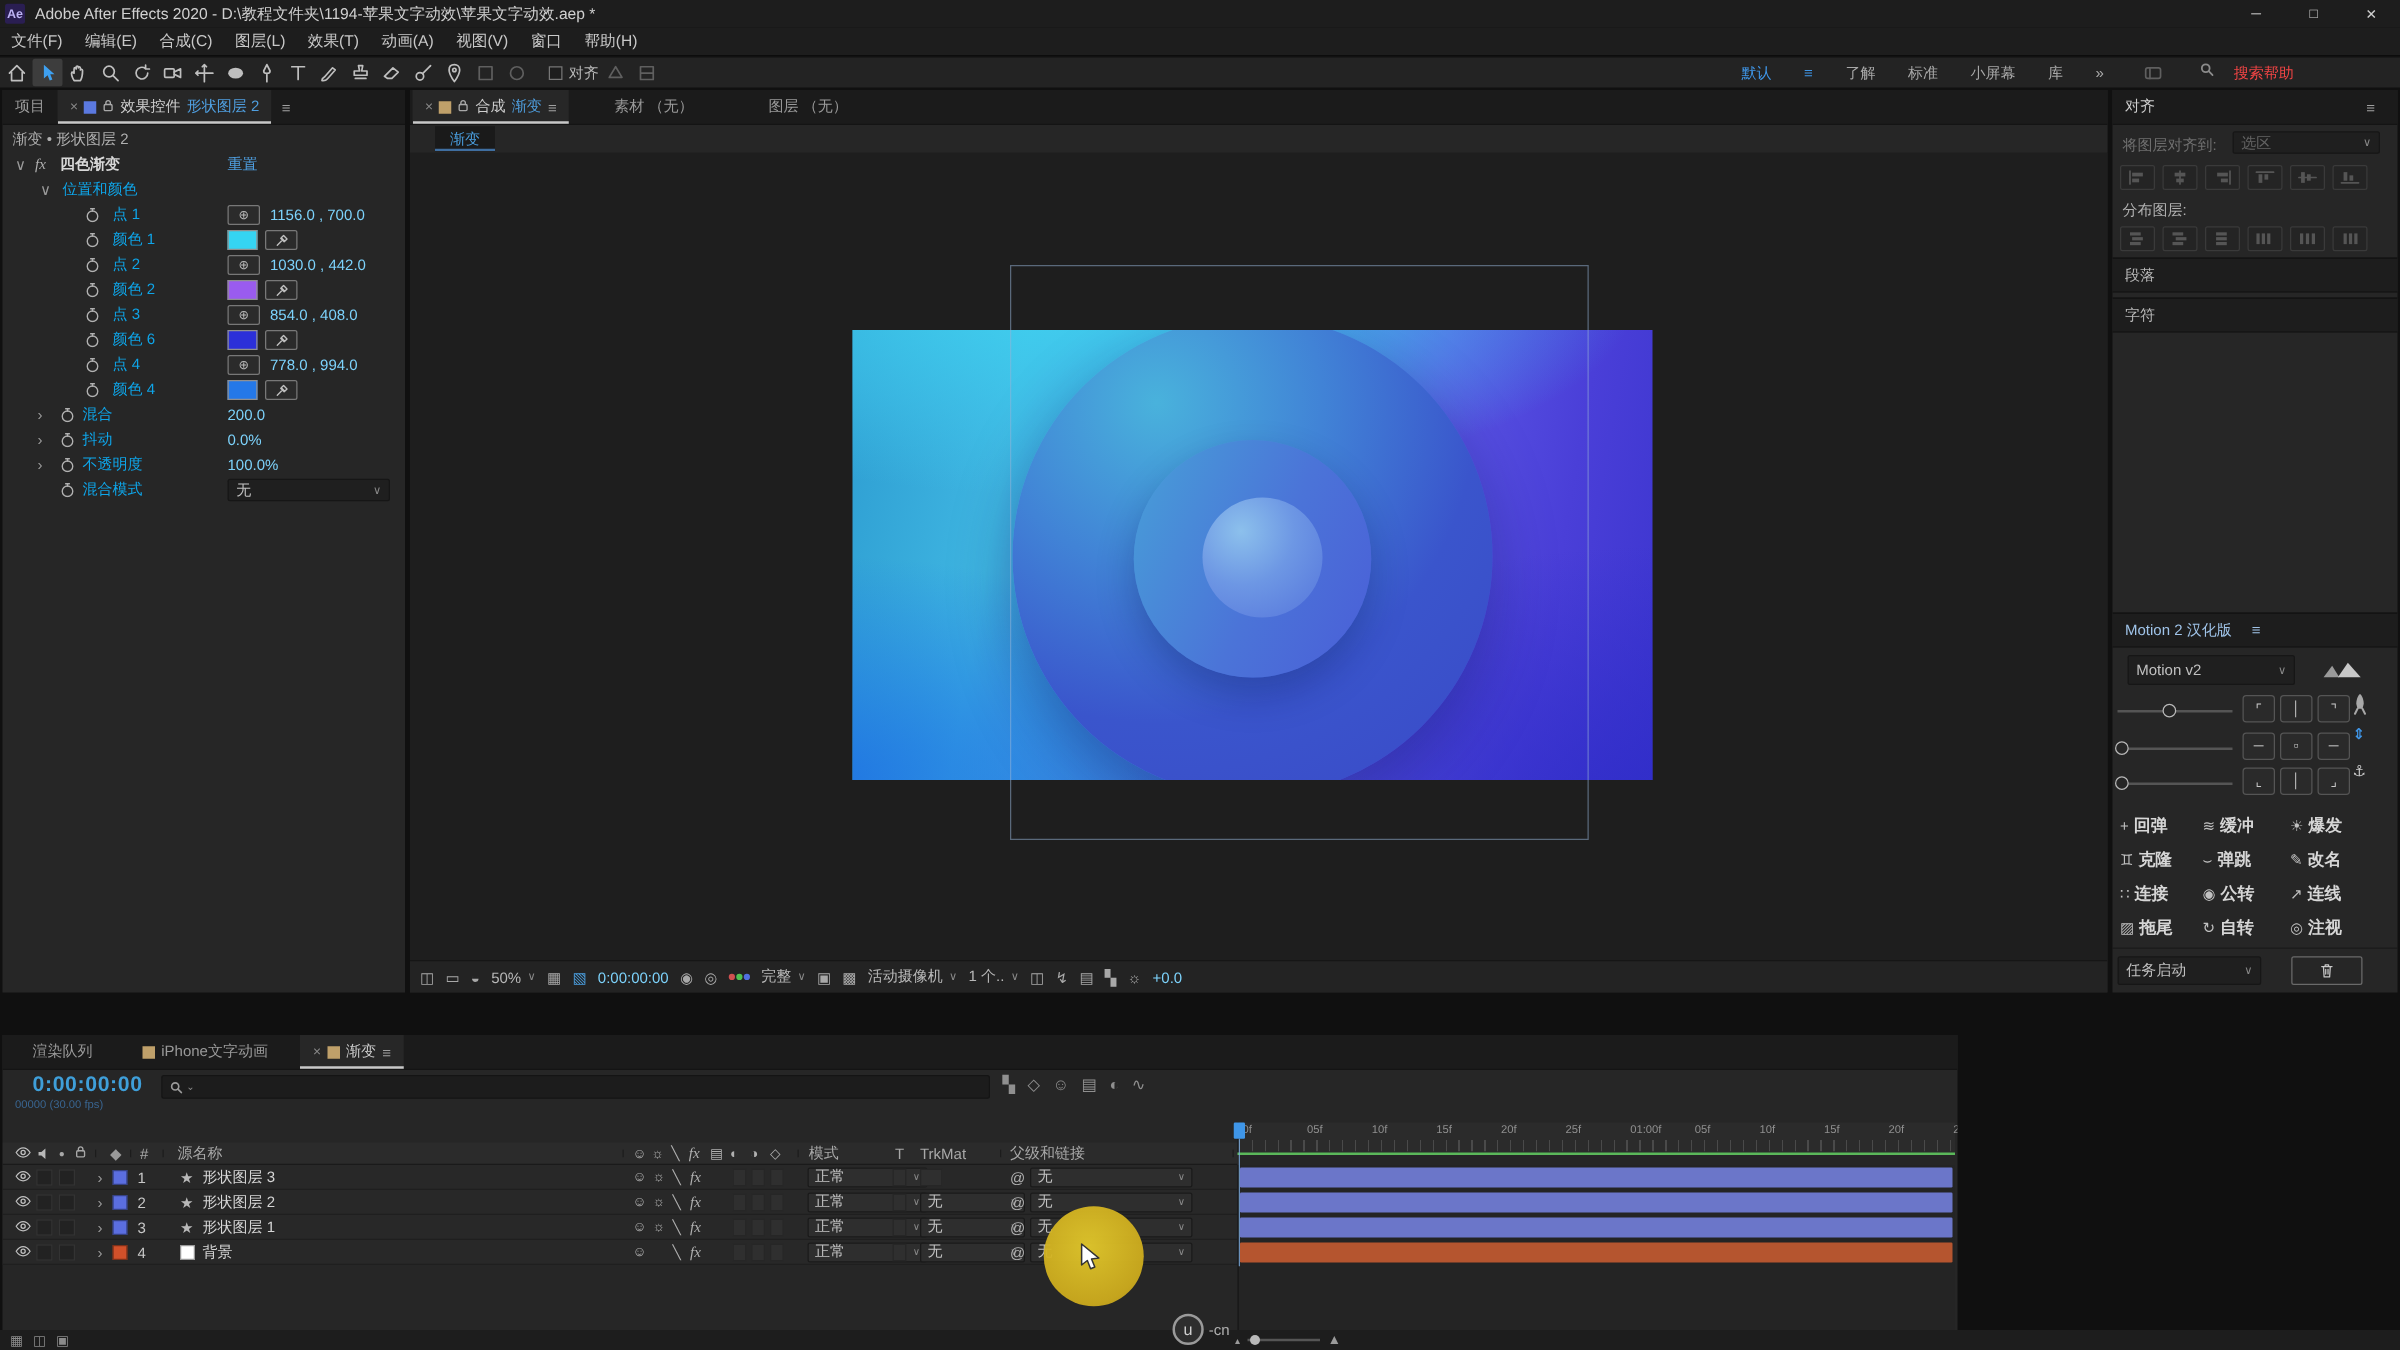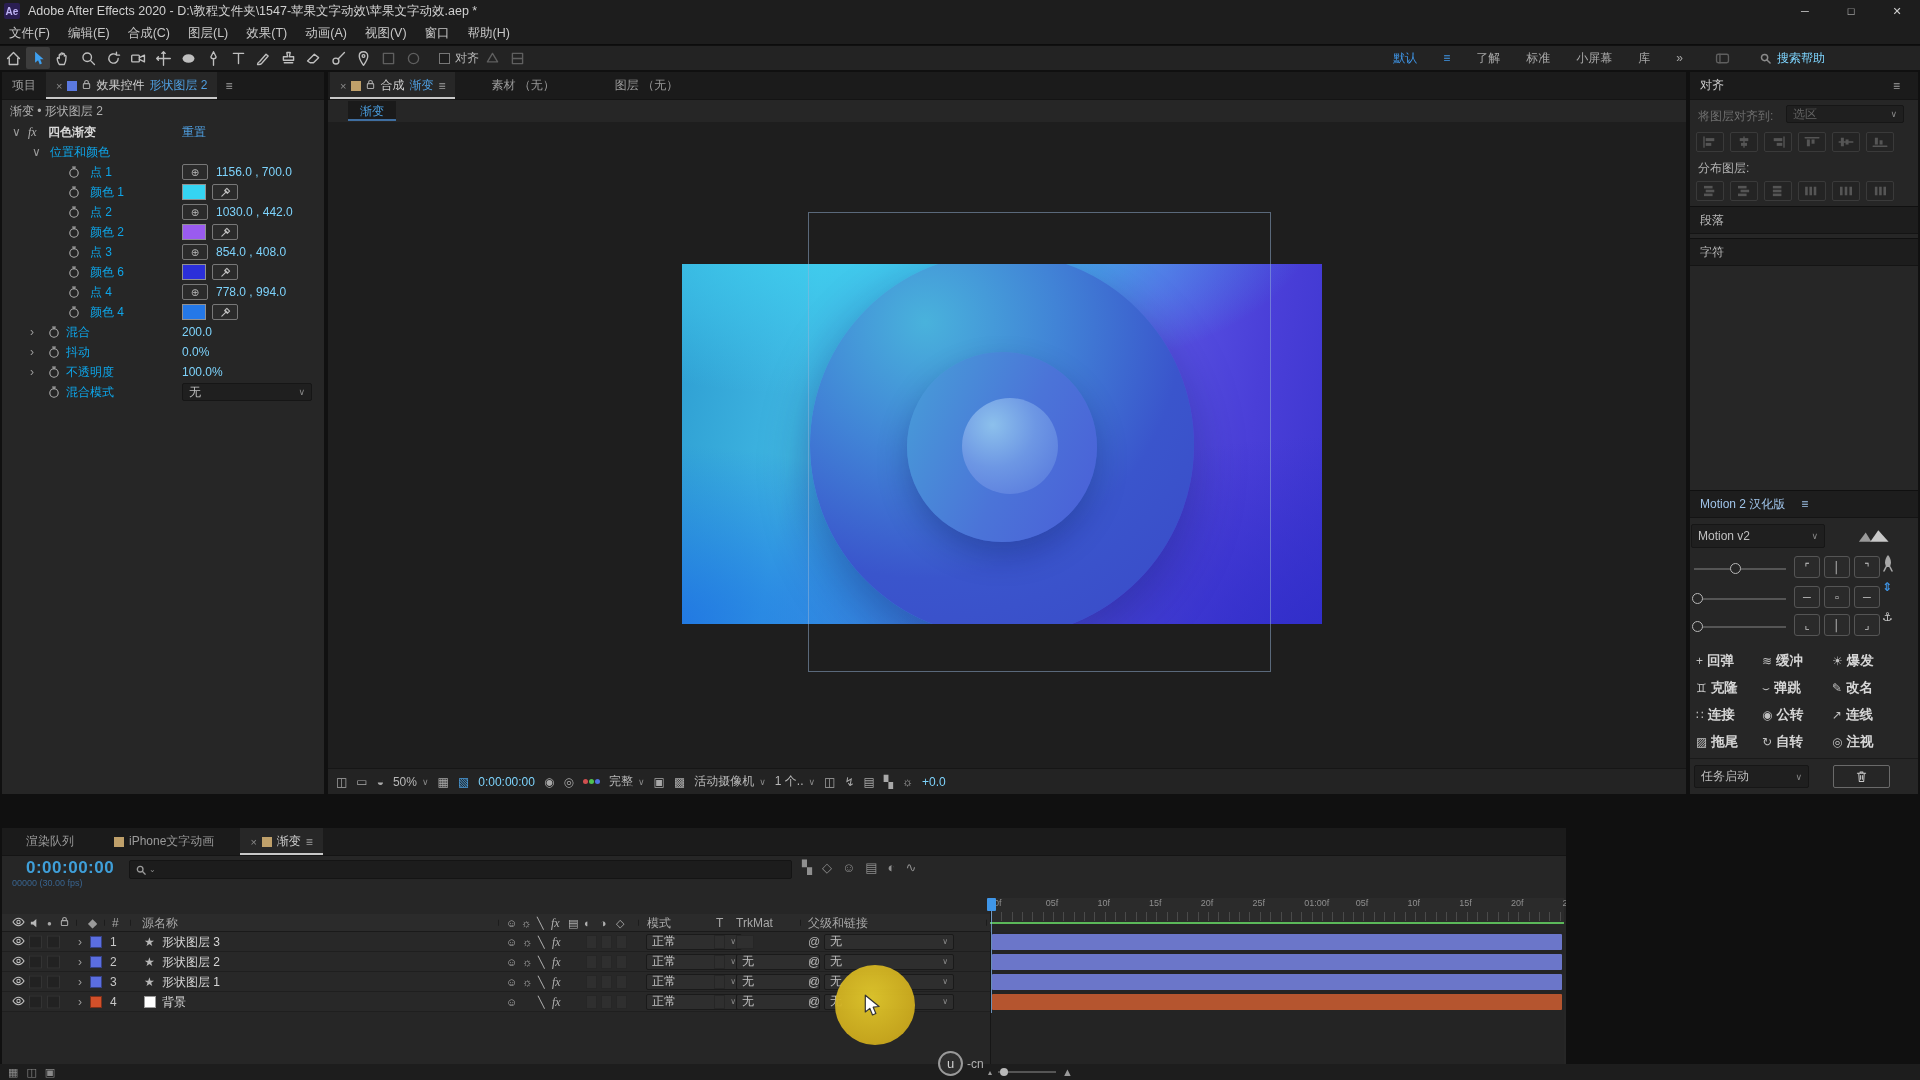--- a/index.html
+++ b/index.html
@@ -18,21 +18,21 @@
 #toolbar{position:absolute;left:0;top:46px;width:1920px;height:24px;background:#232323;display:flex;align-items:center}
 .tbi{width:24px;height:22px;display:flex;align-items:center;justify-content:center;margin-left:1px}
 .tbi svg{width:17px;height:17px}
 .tbi.on{background:#3d3d3d;border-radius:2px}
 .tbi.dim svg{stroke:#5f5f5f}
 #snapbox{display:flex;align-items:center;gap:5px;margin-left:14px;color:#b8b8b8}
 #snapbox .cb{width:11px;height:11px;border:1px solid #777;background:#1d1d1d}
 #wsarea{margin-left:auto;display:flex;align-items:center;gap:26px;margin-right:10px}
 #wsarea .ws{color:#a8a8a8}
 #wsarea .ws.on{color:#3f96e8}
-#searchbox{display:flex;align-items:center;gap:6px;color:#7dd3fc;width:150px}
+#searchbox{display:flex;align-items:flex-start;gap:16px;color:#ef4444;width:150px}
 #searchbox svg{width:11px;height:11px;stroke:#8a8a8a}
 
 .panel{position:absolute;background:#262626;overflow:hidden}
 .tabs{height:28px;background:#1b1b1b;display:flex;align-items:stretch;border-bottom:1px solid #141414}
 .tab{display:flex;align-items:center;gap:5px;padding:0 10px;color:#9a9a9a;white-space:nowrap}
 .tab.on{background:#272727;color:#cfcfcf;box-shadow:inset 0 -2px 0 #c8c8c8}
 .tab .x{color:#8a8a8a;font-size:11px}
 .sq{width:10px;height:10px;flex:0 0 auto}
 .lk svg{width:9px;height:11px;stroke:#a8a8a8;stroke-width:1.2}
 .pmenu{color:#a0a0a0;padding:0 8px;display:flex;align-items:center}
@@ -120,21 +120,21 @@
 #wmark .wt{color:#b0b0b0;font-size:12px}
 
 #cursorhl{position:absolute;left:835px;top:965px;width:80px;height:80px;border-radius:50%;background:radial-gradient(circle at 45% 40%,#e2c82b 0%,#cdab1d 70%,#b3941a 100%);opacity:.95;z-index:50}
 #cursor{position:absolute;left:864px;top:994px;width:17px;height:24px;z-index:51}
 </style>
 </head>
 <body>
 
 <div id="titlebar">
   <div id="appbadge">Ae</div>
-  <div id="apptitle">Adobe After Effects 2020 - D:\教程文件夹\1547-苹果文字动效\苹果文字动效.aep *</div>
+  <div id="apptitle">Adobe After Effects 2020 - D:\教程文件夹\1194-苹果文字动效\苹果文字动效.aep *</div>
   <div id="winbtns">
     <span>─</span>
     <span>□</span>
     <span>✕</span>
   </div>
 </div>
 
 <div id="menubar">
   <span>文件(F)</span>
   <span>编辑(E)</span>
@@ -617,21 +617,21 @@
   <div class="rsec sstrip" style="top:166px">
       <span>字符</span>
     </div>
 
   <div class="rsec" style="top:418px">
     <div class="sstrip" style="color:#9fc3e8">
       <span>Motion 2 汉化版</span>
       <span class="pmenu" style="margin-left:8px;color:#9fc3e8">≡</span>
     </div>
     <div style="position:relative;height:36px">
-      <span class="dd abs" style="left:1px;top:6px;width:134px;height:24px">
+      <span class="dd abs" style="left:12px;top:6px;width:134px;height:24px">
         <span>Motion v2</span>
         <span class="cv">∨</span>
       </span>
       <svg class="abs" style="left:166px;top:10px;width:40px;height:16px" viewBox="0 0 34 14">
           <path d="M2 12 8 4l5 8z" fill="#9a9a9a" stroke="none"></path>
           <path d="M12 12l7-10 9 10z" fill="#c8c8c8" stroke="none"></path>
         </svg>
     </div>
     <div style="position:relative;height:96px">
       <div class="track" style="left:4px;top:14px;width:92px">

